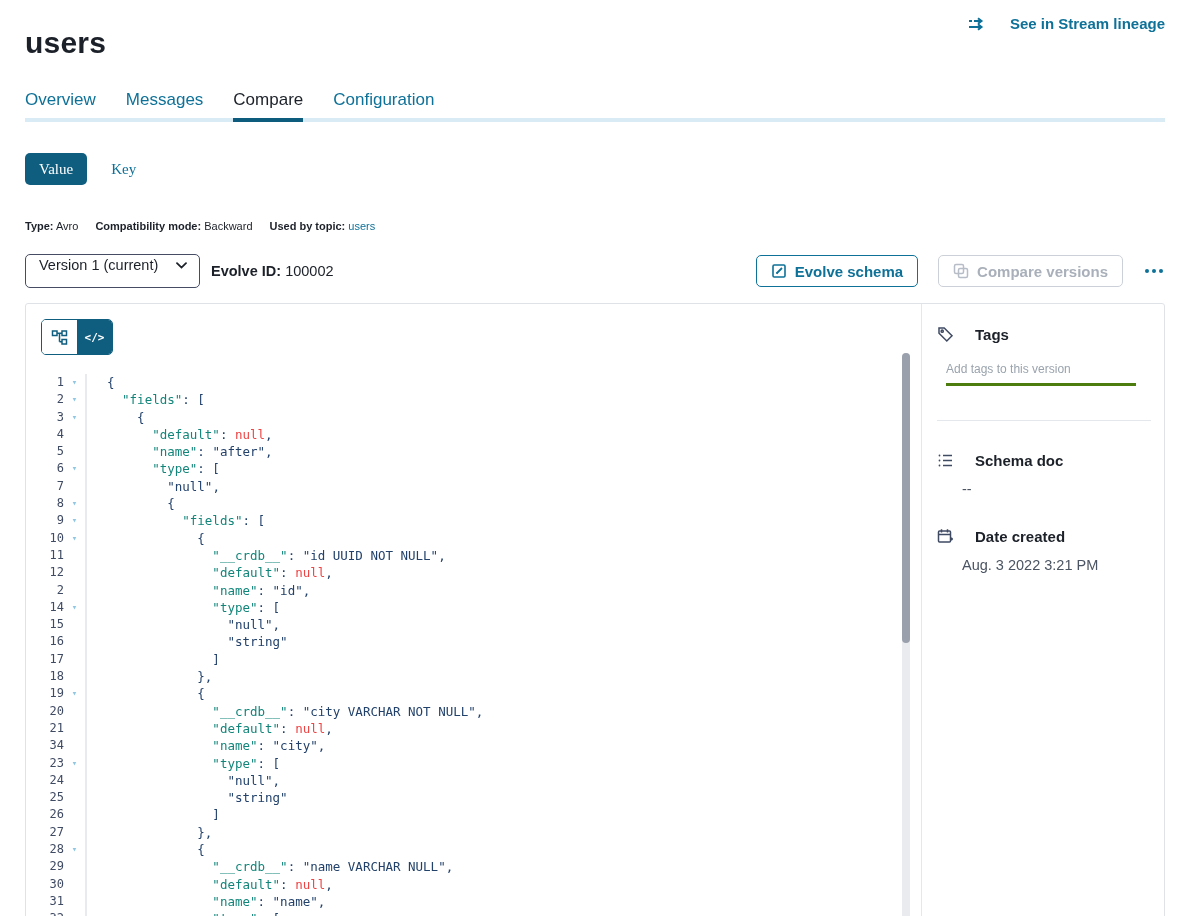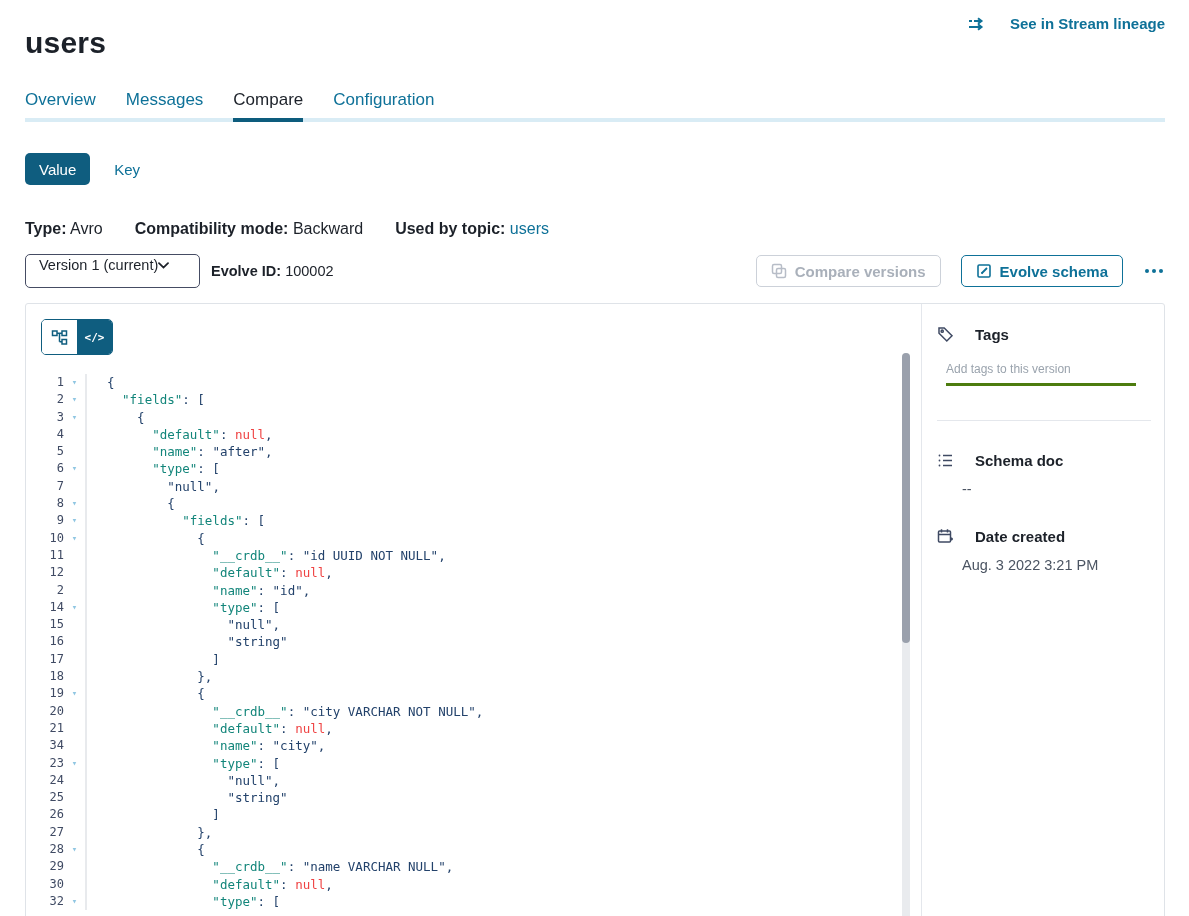--- a/index.html
+++ b/index.html
@@ -10,31 +10,31 @@
     color:#0e7198;font-size:15px;font-weight:700;cursor:pointer;}
   
   .tabs-wrap{position:absolute;left:25px;right:24px;top:90px;}
   .tabs{display:flex;gap:30px;}
   .tab{position:relative;font-size:17px;font-weight:500;color:#0e7198;padding-bottom:12px;cursor:pointer;}
   .tab.active{color:#1c2129;}
   .tab.active::after{content:"";position:absolute;left:0;right:0;bottom:0;height:4px;background:#0d5c7d;z-index:2;}
   .tab-track{height:4px;background:#d9ecf5;margin-top:-4px;}
   
   .seg-toggle{position:absolute;left:25px;top:153px;display:flex;align-items:center;gap:24px;}
-  .seg-btn{height:32px;padding:0 14px;border-radius:5px;font-size:15px;display:flex;align-items:center;cursor:pointer;}
+  .seg-btn{height:32px;padding:0 14px;border-radius:5px;font-size:15px;display:flex;align-items:center;cursor:pointer;font-family:Liberation Serif, serif;}
   .seg-btn.active{background:#0f5d7f;color:#fff;}
   .seg-btn.inactive{background:none;color:#0e7198;padding:0;}
   
-  .meta-row{position:absolute;left:25px;top:220px;font-size:16px;display:flex;gap:32px;}
+  .meta-row{position:absolute;left:25px;top:220px;font-size:11px;display:flex;gap:17px;}
   .meta-item b{font-weight:700;}
   .meta-link{color:#0e7198;cursor:pointer;}
   
   .version-row{position:absolute;left:25px;top:254px;width:1140px;display:flex;align-items:center;}
   .version-select{width:175px;height:34px;border:1px solid #454c63;border-radius:5px;display:flex;
-    align-items:center;padding:0 12px 12px 13px;font-size:14.5px;cursor:pointer;box-sizing:border-box;}
+    align-items:center;justify-content:space-between;padding:0 12px 12px 13px;font-size:14.5px;cursor:pointer;box-sizing:border-box;}
   .schema-id{margin-left:11px;font-size:14.5px;}
   .schema-id b{font-weight:700;}
   .right-actions{margin-left:auto;display:flex;align-items:center;gap:20px;}
   .btn{height:32px;border-radius:5px;font-size:15px;font-weight:600;display:flex;align-items:center;
     gap:8px;padding:0 14px;background:#fff;cursor:pointer;box-sizing:border-box;}
   .btn.disabled{border:1px solid #ccd1d9;color:#a9b0ba;cursor:default;}
   .btn.outline{border:1px solid #0e7198;color:#0e7198;}
   .more-btn{display:flex;gap:3px;align-items:center;cursor:pointer;padding:4px 2px;}
   .more-btn i{width:4px;height:4px;border-radius:50%;background:#0e7198;display:block;}
   
@@ -110,34 +110,34 @@
     <span>Version 1 (current)</span>
     <svg width="11" height="7" viewBox="0 0 11 7" fill="none" stroke="#1c2129" stroke-width="1.8" stroke-linecap="round">
         <path d="M1 1.2 L5.5 5.6 L10 1.2"></path>
       </svg>
   </div>
   <div class="schema-id">
     <b>Evolve ID:</b>
     <span>100002</span>
   </div>
   <div class="right-actions">
-    <div class="btn disabled">
-      <svg width="16" height="16" viewBox="0 0 16 16" fill="none" stroke="#b7bdc7" stroke-width="1.5">
-        <rect x="1.5" y="1.5" width="9" height="9" rx="1.5"></rect>
-          <rect x="5.5" y="5.5" width="9" height="9" rx="1.5"></rect>
-      </svg>
-      <span>Compare versions</span>
-    </div>
     <div class="btn outline">
       <svg width="16" height="16" viewBox="0 0 16 16" fill="none" stroke="#0e7198" stroke-width="1.6">
         <rect x="2" y="2" width="12" height="12" rx="1.2"></rect>
           <path d="M5.5 10.5 L11 5" stroke-width="1.8"></path>
           <path d="M5.2 10.8 L5.5 8.9 L7.2 10.5 Z" fill="#0e7198" stroke="none"></path>
       </svg>
       <span>Evolve schema</span>
+    </div>
+    <div class="btn disabled">
+      <svg width="16" height="16" viewBox="0 0 16 16" fill="none" stroke="#b7bdc7" stroke-width="1.5">
+        <rect x="1.5" y="1.5" width="9" height="9" rx="1.5"></rect>
+          <rect x="5.5" y="5.5" width="9" height="9" rx="1.5"></rect>
+      </svg>
+      <span>Compare versions</span>
     </div>
     <div class="more-btn">
       <i></i>
         <i></i>
         <i></i>
     </div>
   </div>
 </div>
 
 <div class="panel">
@@ -300,20 +300,25 @@
         </div>
         <div class="code-row">
           <span class="ln">29</span>
           <span class="fold"></span>
           <span class="code">              <span class="tok-k">"__crdb__"</span><span class="tok-p">: </span><span class="tok-s">"name VARCHAR NULL"</span><span class="tok-p">,</span></span>
         </div>
         <div class="code-row">
           <span class="ln">30</span>
           <span class="fold"></span>
           <span class="code">              <span class="tok-k">"default"</span><span class="tok-p">: </span><span class="tok-n">null</span><span class="tok-p">,</span></span>
+        </div>
+        <div class="code-row">
+          <span class="ln">31</span>
+          <span class="fold"></span>
+          <span class="code">              <span class="tok-k">"name"</span><span class="tok-p">: </span><span class="tok-s">"name"</span><span class="tok-p">,</span></span>
         </div>
         <div class="code-row">
           <span class="ln">32</span>
           <span class="fold">▾</span>
           <span class="code">              <span class="tok-k">"type"</span><span class="tok-p">: [</span></span>
         </div>
       </div>
 
     <div class="vscroll">
       <div class="vthumb"></div>

